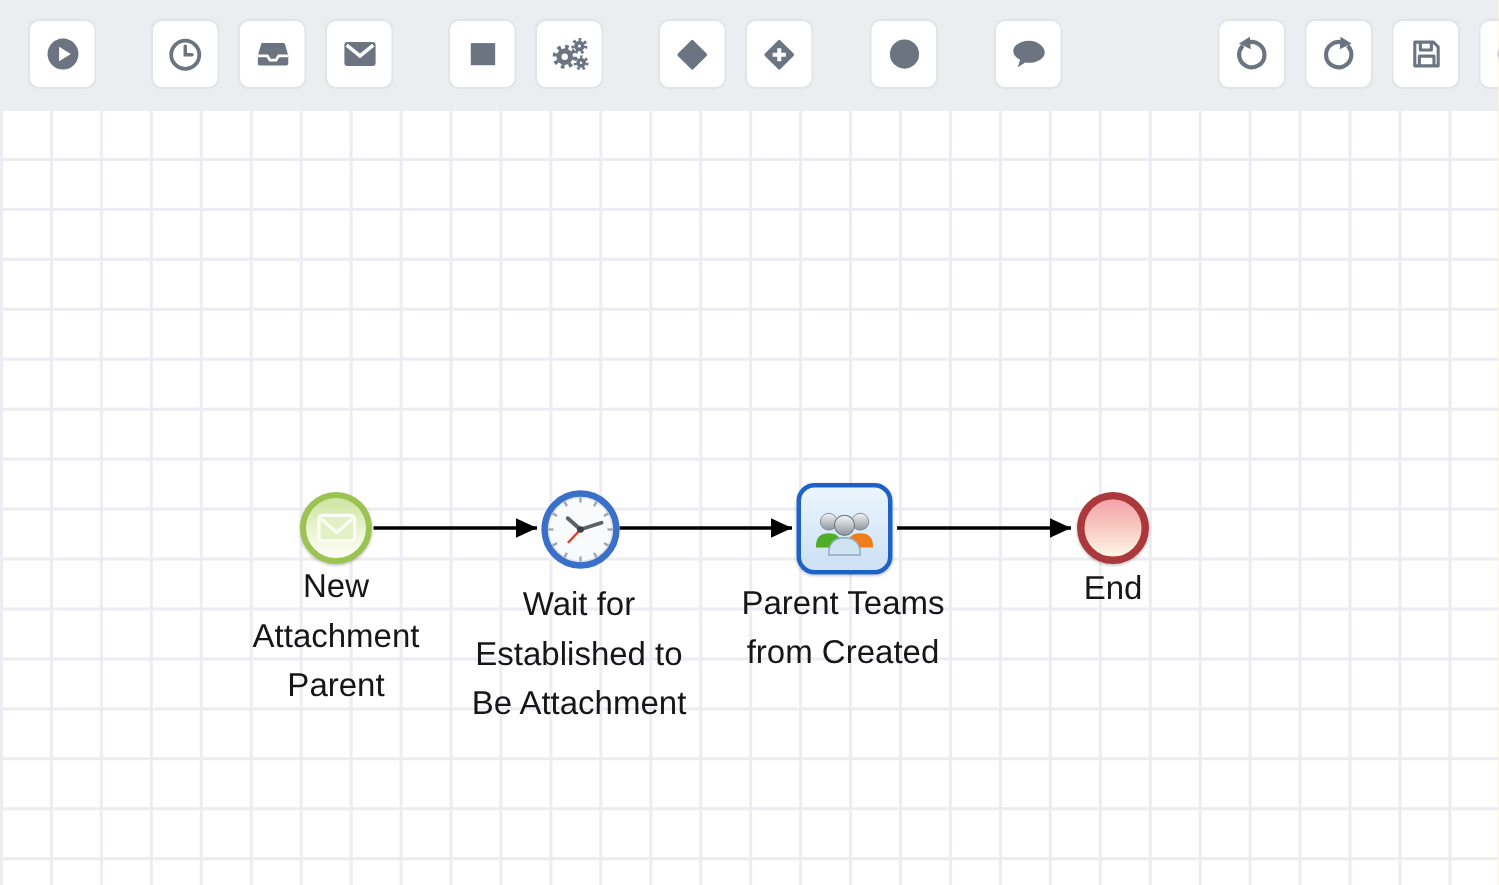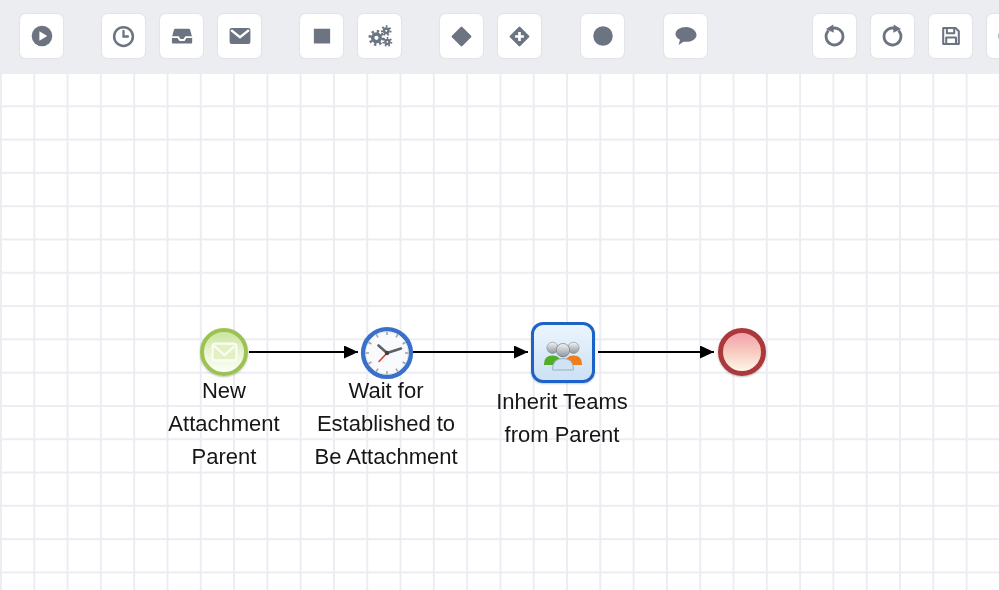--- a/index.html
+++ b/index.html
@@ -26,21 +26,21 @@
   .node-timer{left:360px;top:254px;width:54px;height:54px;}
   .node-activity{left:531px;top:250px;width:64px;height:61px;border-radius:12px;
       border:3px solid #1d62c9;background:linear-gradient(180deg,#eaf4fd 5%,#cfe2f6 90%);
       display:flex;align-items:center;justify-content:center;box-shadow:0 1px 2px rgba(0,0,0,0.2);}
   .node-end{left:718px;top:256px;width:48px;height:48px;border-radius:50%;
       border:5px solid #ab393c;background:linear-gradient(180deg,#f4a8ad 8%,#f7c6be 45%,#fdf3e3 95%);
       box-shadow:0 1px 2px rgba(0,0,0,0.25);}
   .nlabel{position:absolute;text-align:center;font-size:22px;line-height:33px;color:#161616;white-space:nowrap;}
   .nlabel span{display:block;}
   .lbl-start{left:124px;top:302px;width:200px;}
-  .lbl-timer{left:286px;top:302px;width:200px;}
+  .lbl-timer{left:286px;top:314px;width:200px;}
   .lbl-activity{left:462px;top:313px;width:200px;}
   .lbl-end{left:692px;top:303px;width:100px;}
 </style>
 </head>
 <body>
 
 <div id="app">
 
   <div class="toolbar">
 
@@ -217,18 +217,21 @@
       <span>New</span>
       <span>Attachment</span>
       <span>Parent</span>
     </div>
     <div class="nlabel lbl-timer">
       <span>Wait for</span>
       <span>Established to</span>
       <span>Be Attachment</span>
     </div>
     <div class="nlabel lbl-activity">
-      <span>Inherit Teams</span>
-      <span>from Parent</span>
+      <span>Parent Teams</span>
+      <span>from Created</span>
+    </div>
+    <div class="nlabel lbl-end">
+      <span>End</span>
     </div>
 
   </div>
 </div>
 
 </body></html>

